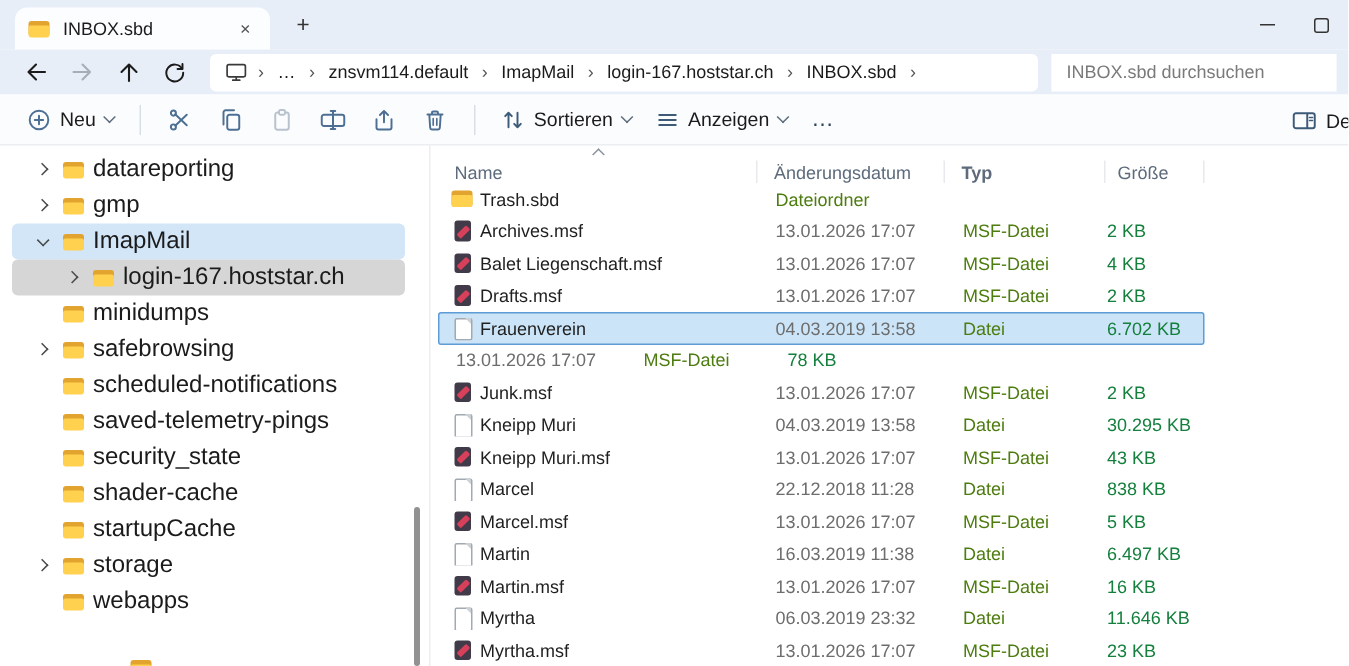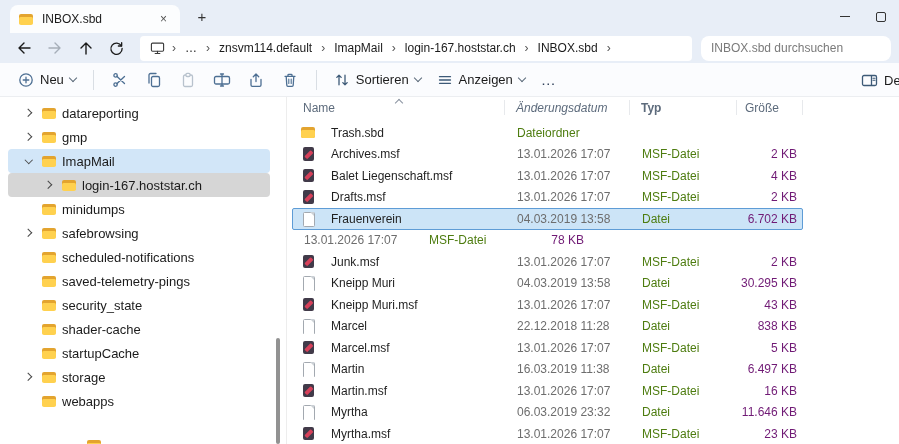--- a/index.html
+++ b/index.html
@@ -22,21 +22,21 @@
   .wc { width:36px; height:100%; display:flex; align-items:center; justify-content:center; }
   .wc-min { width:10px; height:1px; background:#333; display:block; }
   .wc-max { width:10px; height:10px; border:1px solid #333; border-radius:2px; display:block; }
   
   .addressbar { height:30px; background:#e8eef7; display:flex; align-items:center; padding:0 8px; }
   .navbtn { width:31px; height:26px; display:flex; align-items:center; justify-content:center; border-radius:4px; flex:none; }
   .crumbbar { flex:1; height:25px; background:#fff; border-radius:4px; margin-left:8px;
               display:flex; align-items:center; padding:0 10px; gap:7px; white-space:nowrap; overflow:hidden; }
   .crumb-sep { color:#555; font-size:12px; }
   .crumb { font-size:12px; color:#1b1b1b; padding:1px 2px; border-radius:3px; }
-  .searchbar { width:190px; height:25px; background:#fff; border-radius:8px; margin-left:9px;
+  .searchbar { width:190px; height:25px; background:#fff; border-radius:0; margin-left:9px;
                display:flex; align-items:center; flex:none; }
   .searchbar input { border:0; outline:0; background:transparent; width:100%; padding:0 10px;
                      font-size:12px; font-family:inherit; color:#1b1b1b; }
   .searchbar input::placeholder { color:#7a7a7a; }
   
   .toolbar { height:34px; background:#fbfcfe; border-bottom:1px solid #eceef1;
              display:flex; align-items:center; padding:0 10px; position:relative; }
   .tbtn { display:flex; align-items:center; gap:6px; height:28px; padding:0 8px; border-radius:4px;
           font-size:13px; color:#1b1b1b; flex:none; }
   .ticon { width:30px; height:28px; display:flex; align-items:center; justify-content:center;
@@ -54,55 +54,55 @@
              position:relative; overflow:hidden; }
   .titem { height:24px; display:flex; align-items:center; margin:0 16px 0 8px; border-radius:4px; gap:5px; }
   .titem.d1 { padding-left:14px; }
   .titem.d2 { padding-left:34px; }
   .hl-blue { background:#d2e6f8; }
   .hl-gray { background:#d6d6d6; }
   .chev-slot { width:14px; height:14px; display:flex; align-items:center; justify-content:center; flex:none; }
   .tc { width:5.5px; height:5.5px; border-right:1.3px solid #4a4a4a; border-bottom:1.3px solid #4a4a4a; display:block; }
   .tc.r { transform:rotate(-45deg); margin-left:-2px; }
   .tc.d { transform:rotate(45deg); margin-top:-2px; }
-  .tlabel { font-size:13px; white-space:nowrap; }
+  .tlabel { font-size:16px; white-space:nowrap; }
   .sb-scroll { position:absolute; right:6px; top:241px; width:4px; height:106px;
                background:#929292; border-radius:2px; }
   
   .ic { width:16px; height:16px; position:relative; display:inline-block; flex:none; }
   .ic-folder::before { content:""; position:absolute; left:1px; top:2.5px; width:14px; height:10.5px;
                        border-radius:2px; background:#e3a42f; }
   .ic-folder::after  { content:""; position:absolute; left:1px; top:5.5px; width:14px; height:8px;
                        border-radius:1.5px 1.5px 2px 2px; background:#ffd14f; }
   .ic-file::before { content:""; position:absolute; left:3px; top:1px; width:10px; height:13.5px;
                      background:#fff; border:1px solid #a3a9b0; border-radius:1.5px; }
   .ic-file::after  { content:""; position:absolute; right:2px; top:1px; width:0; height:0;
                      border-style:solid; border-width:0 4.5px 4.5px 0;
                      border-color:transparent #ccd1d6 transparent transparent; }
   .ic-msf::before { content:""; position:absolute; left:2.5px; top:1px; width:11.5px; height:13.5px;
                     background:#413a49; border-radius:2px; }
   .ic-msf::after  { content:""; position:absolute; left:6.5px; top:3.5px; width:3.5px; height:9px;
                     background:#d6405a; transform:rotate(45deg); border-radius:1px; }
   .partial-folder { position:absolute; left:86px; top:340px; }
   
   .main { flex:1; padding-top:3px; overflow:hidden; }
-  .lheader { height:22px; display:flex; align-items:flex-start; margin-left:5px; position:relative;
+  .lheader { height:22px; display:flex; align-items:flex-end; margin-left:5px; position:relative;
              font-size:12px; color:#5d6b7c; }
   .hc { height:15px; display:flex; align-items:center; padding-left:11px; border-right:1px solid #e7e9ec; }
-  .w-name { width:213px; } .w-date { width:125px;font-style:italic; } .w-type { width:107px;font-weight:bold; } .w-size { width:66px; padding-left:8px; }
+  .w-name { width:213px; } .w-date { width:125px; } .w-type { width:107px;font-weight:bold; } .w-size { width:66px; padding-left:8px; }
   .sort-caret { position:absolute; left:104px; top:0px; width:6px; height:6px;
                 border-left:1.2px solid #8a93a0; border-top:1.2px solid #8a93a0; transform:rotate(45deg); }
   .rows { margin-left:5px; width:511px; }
   .row { height:21.5px; display:flex; align-items:center; border:1px solid transparent; border-radius:2px; }
   .row.sel { background:#cce4f7; border-color:#5e9cd6; }
-  .c-name { width:213px; display:flex; align-items:center; gap:15px; padding-left:7px; color:#1f1f1f;
+  .c-name { width:213px; display:flex; align-items:center; gap:4px; padding-left:7px; color:#1f1f1f;
             white-space:nowrap; overflow:hidden; }
   .c-date { width:125px; color:#6d6d6d; padding-left:11px; }
   .c-type { width:107px; color:#4d7c0f; padding-left:11px; }
-  .c-size { width:64px; color:#701a75; text-align:right; padding-right:5px; }
+  .c-size { width:64px; color:#15803d; padding-right:5px; }
   svg { display:block; }
 </style>
 </head>
 <body>
 
 <div class="win">
 
   <div class="titlebar">
     <div class="tab">
       <span class="ic ic-folder"></span>

